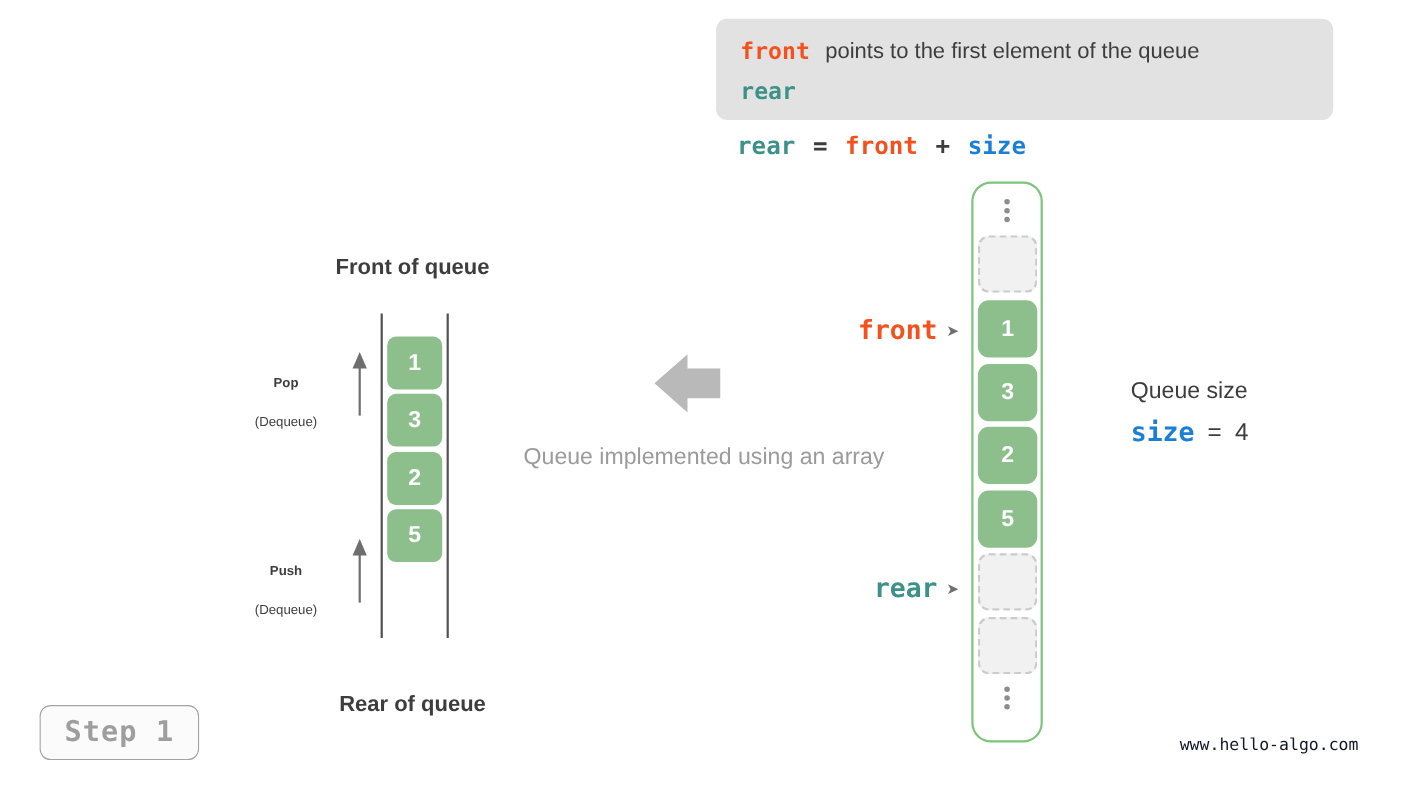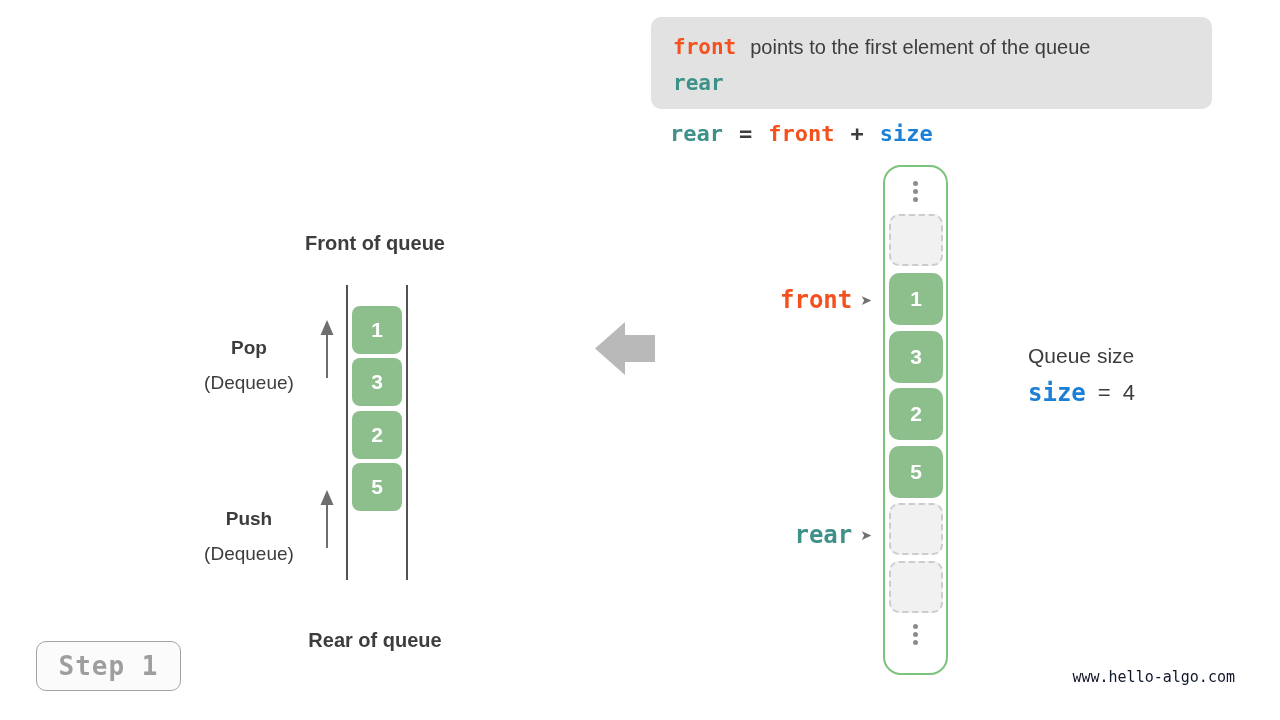--- a/index.html
+++ b/index.html
@@ -42,22 +42,22 @@
   .line-right { left: 406px; }
 
   .lq-cell {
     position: absolute; left: 352px; width: 50px; height: 48px;
     background: var(--cell-green, #8dbf8d); border-radius: 8px;
     color: #ffffff; font-weight: bold; font-size: 21px;
     display: flex; align-items: center; justify-content: center;
   }
   .lq-1 { top: 306px; } .lq-2 { top: 358px; } .lq-3 { top: 411px; } .lq-4 { top: 463px; }
 
-  .op-label { position: absolute; left: 189px; width: 120px; text-align: center;
-              color: var(--text-dark, #3d3d3d); font-size: 19px; line-height: 24px; }
+  .op-label { position: absolute; left: 200px; width: 120px; text-align: center;
+              color: var(--text-dark, #3d3d3d); font-size: 12px; line-height: 24px; }
   .pop-label  { top: 336px; }
   .push-label { top: 507px; }
   .op-label .op-name { font-weight: bold; }
   .op-label .op-sub  { margin-top: 11px; }
 
   .v-arrow { position: absolute; left: 319px; }
   .pop-arrow  { top: 320px; }
   .push-arrow { top: 490px; }
 
   
@@ -163,20 +163,21 @@
     <rect x="7" y="12" width="2" height="46" fill="#6e6e6e"></rect>
   </svg>
   <svg class="v-arrow push-arrow" width="16" height="58" viewBox="0 0 16 58">
     <polygon points="8,0 1.5,15 14.5,15" fill="#6e6e6e"></polygon>
     <rect x="7" y="12" width="2" height="46" fill="#6e6e6e"></rect>
   </svg>
 
   <svg class="block-arrow" width="60" height="53" viewBox="0 0 60 53">
     <polygon points="0,26.5 30,0 30,13 60,13 60,40 30,40 30,53" fill="#b9b9b9"></polygon>
   </svg>
+  <div class="caption">Queue implemented using an array</div>
 
   <div class="array-box"></div>
 
   <div class="dots dots-top">
       <i></i>
       <i></i>
       <i></i>
     </div>
   <div class="dots dots-bottom">
       <i></i>

